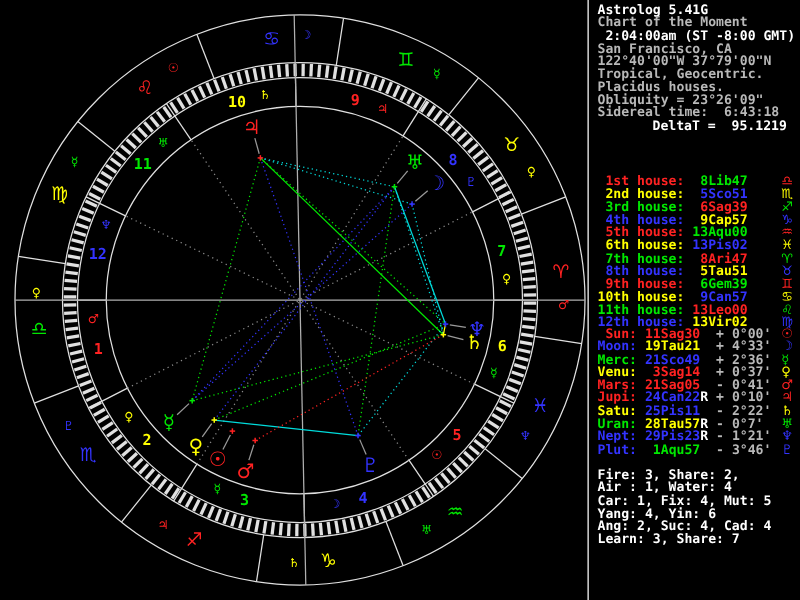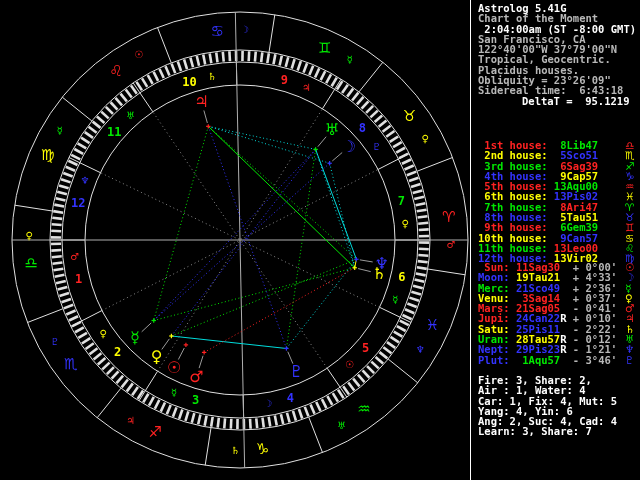--- a/index.html
+++ b/index.html
@@ -371,21 +371,21 @@
         <div class="row"><span style="color: rgb(51, 51, 255);">12th house:</span><span style="color: rgb(255, 255, 0);"> 13Vir02</span><span class="gl" style="color: rgb(51, 51, 255);">♍</span></div>
       </div>
     <div class="blk" id="planets">
         <div class="row"><span style="color: rgb(255, 34, 34);"> Sun: </span><span style="color: rgb(255, 34, 34);">11Sag30</span><span style="color: rgb(255, 255, 255);">  </span><span style="color: rgb(184, 184, 184);">+ 0°00'</span><span class="gl" style="color: rgb(255, 34, 34);">☉</span></div>
         <div class="row"><span style="color: rgb(51, 51, 255);">Moon: </span><span style="color: rgb(255, 255, 0);">19Tau21</span><span style="color: rgb(255, 255, 255);">  </span><span style="color: rgb(184, 184, 184);">+ 4°33'</span><span class="gl" style="color: rgb(51, 51, 255);">☽</span></div>
         <div class="row"><span style="color: rgb(0, 232, 0);">Merc: </span><span style="color: rgb(51, 51, 255);">21Sco49</span><span style="color: rgb(255, 255, 255);">  </span><span style="color: rgb(184, 184, 184);">+ 2°36'</span><span class="gl" style="color: rgb(0, 232, 0);">☿</span></div>
         <div class="row"><span style="color: rgb(255, 255, 0);">Venu: </span><span style="color: rgb(255, 34, 34);"> 3Sag14</span><span style="color: rgb(255, 255, 255);">  </span><span style="color: rgb(184, 184, 184);">+ 0°37'</span><span class="gl" style="color: rgb(255, 255, 0);">♀</span></div>
         <div class="row"><span style="color: rgb(255, 34, 34);">Mars: </span><span style="color: rgb(255, 34, 34);">21Sag05</span><span style="color: rgb(255, 255, 255);">  </span><span style="color: rgb(184, 184, 184);">- 0°41'</span><span class="gl" style="color: rgb(255, 34, 34);">♂</span></div>
         <div class="row"><span style="color: rgb(255, 34, 34);">Jupi: </span><span style="color: rgb(51, 51, 255);">24Can22</span><span style="color: rgb(255, 255, 255);">R </span><span style="color: rgb(184, 184, 184);">+ 0°10'</span><span class="gl" style="color: rgb(255, 34, 34);">♃</span></div>
         <div class="row"><span style="color: rgb(255, 255, 0);">Satu: </span><span style="color: rgb(51, 51, 255);">25Pis11</span><span style="color: rgb(255, 255, 255);">  </span><span style="color: rgb(184, 184, 184); text-align: center;">- 2°22'</span><span class="gl" style="color: rgb(255, 255, 0);">♄</span></div>
-        <div class="row"><span style="color: rgb(0, 232, 0);">Uran: </span><span style="color: rgb(255, 255, 0);">28Tau57</span><span style="color: rgb(255, 255, 255);">R </span><span style="color: rgb(184, 184, 184);">- 0°12'</span><span class="gl" style="color: rgb(0, 232, 0);">♅</span></div>
+        <div class="row"><span style="color: rgb(0, 232, 0);">Uran: </span><span style="color: rgb(255, 255, 0);">28Tau57</span><span style="color: rgb(255, 255, 255);">R </span><span style="color: rgb(184, 184, 184);">- 0°7'</span><span class="gl" style="color: rgb(0, 232, 0);">♅</span></div>
         <div class="row"><span style="color: rgb(51, 51, 255);">Nept: </span><span style="color: rgb(51, 51, 255);">29Pis23</span><span style="color: rgb(255, 255, 255);">R </span><span style="color: rgb(184, 184, 184);">- 1°21'</span><span class="gl" style="color: rgb(51, 51, 255);">♆</span></div>
         <div class="row"><span style="color: rgb(51, 51, 255);">Plut: </span><span style="color: rgb(0, 232, 0);"> 1Aqu57</span><span style="color: rgb(255, 255, 255);">  </span><span style="color: rgb(184, 184, 184);">- 3°46'</span><span class="gl" style="color: rgb(51, 51, 255);">♇</span></div>
       </div>
     <div class="blk" id="stats">
         <div class="line" style="color: rgb(255, 255, 255);">Fire: 3, Share: 2,</div>
         <div class="line" style="color: rgb(255, 255, 255);">Air : 1, Water: 4</div>
         <div class="line" style="color: rgb(255, 255, 255);">Car: 1, Fix: 4, Mut: 5</div>
         <div class="line" style="color: rgb(255, 255, 255);">Yang: 4, Yin: 6</div>
         <div class="line" style="color: rgb(255, 255, 255);">Ang: 2, Suc: 4, Cad: 4</div>
         <div class="line" style="color: rgb(255, 255, 255);">Learn: 3, Share: 7</div>

